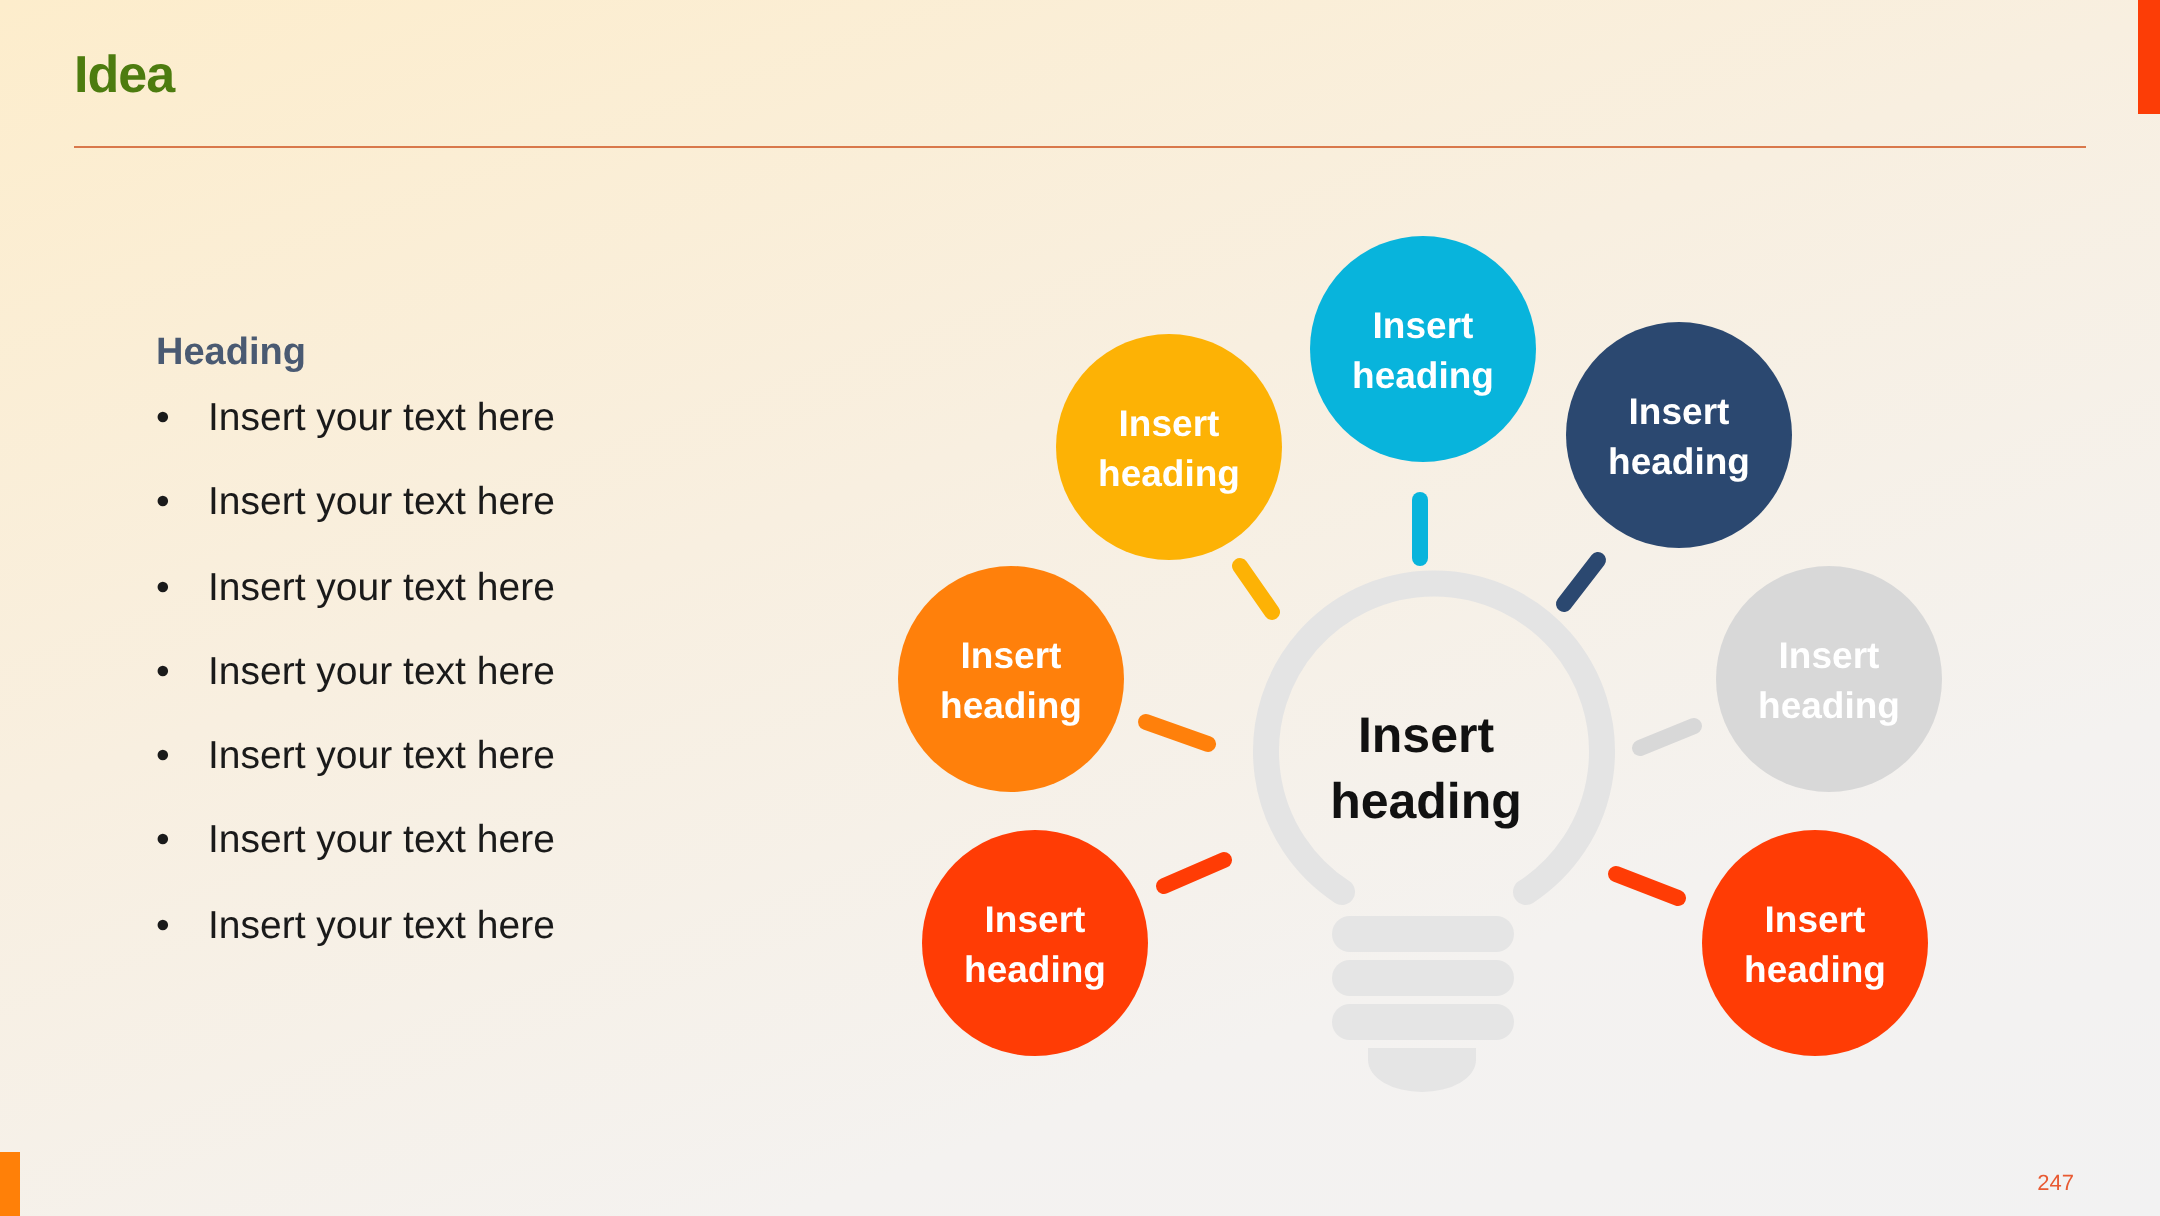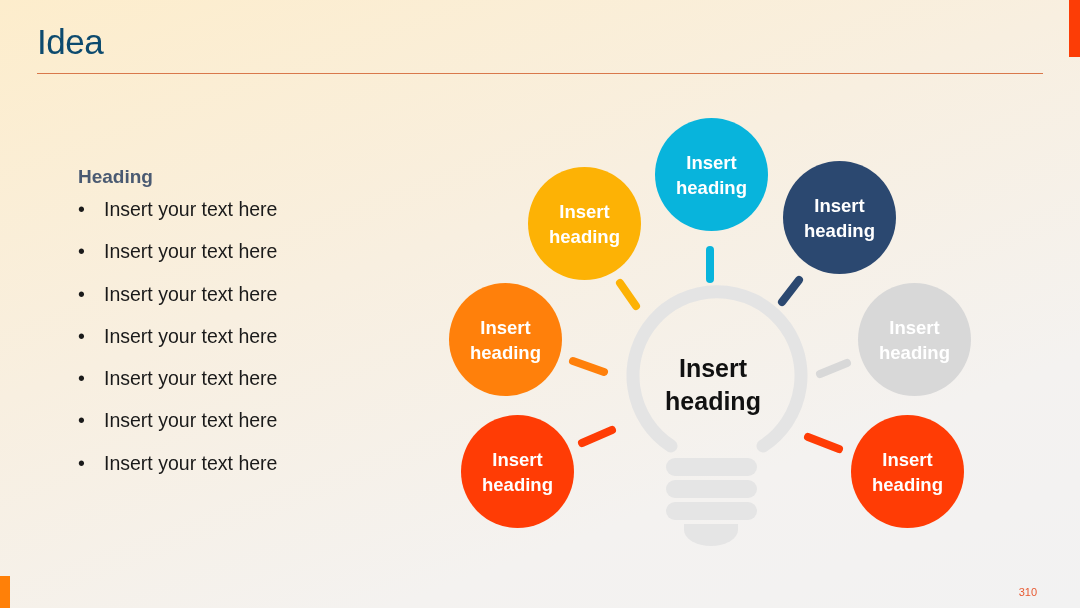--- a/index.html
+++ b/index.html
@@ -3,21 +3,21 @@
 <meta charset="utf-8">
 <style>
   html, body { margin: 0; padding: 0; }
   body {
     width: 1080px; height: 608px; overflow: hidden; position: relative;
     font-family: "Liberation Sans", sans-serif;
     background: linear-gradient(160deg, #fdedcc 0%, #f8efe0 40%, #f4f2f0 75%, #f2f2f2 100%);
   }
   .title {
     position: absolute; left: 37px; top: 22px;
-    font-size: 35px; font-weight: normal; color: #0c4a6e; letter-spacing: -0.5px;
+    font-size: 26px; font-weight: bold; color: #4d7c0f; letter-spacing: -0.5px;
   }
   .title-rule {
     position: absolute; left: 37px; top: 73px; width: 1006px; height: 1px;
     background: #d9784b;
   }
   .corner-bar-top {
     position: absolute; right: 0; top: 0; width: 11px; height: 57px; background: #fc3d06;
   }
   .corner-bar-bottom {
     position: absolute; left: 0; bottom: 0; width: 10px; height: 32px; background: #ff8008;
@@ -147,13 +147,13 @@
       <div>heading</div>
     </div>
 </div>
 <div class="bubble" style="left:851px;top:415px;width:113px;height:113px;background:#ff3c05;">
   <div>
       <div>Insert</div>
       <div>heading</div>
     </div>
 </div>
 
-<div class="page-num">310</div>
+<div class="page-num">247</div>
 
 </body></html>

